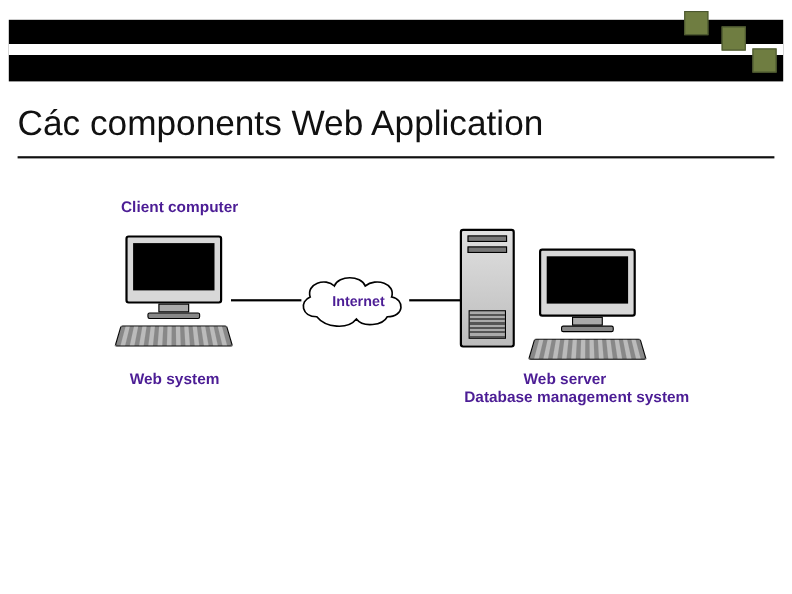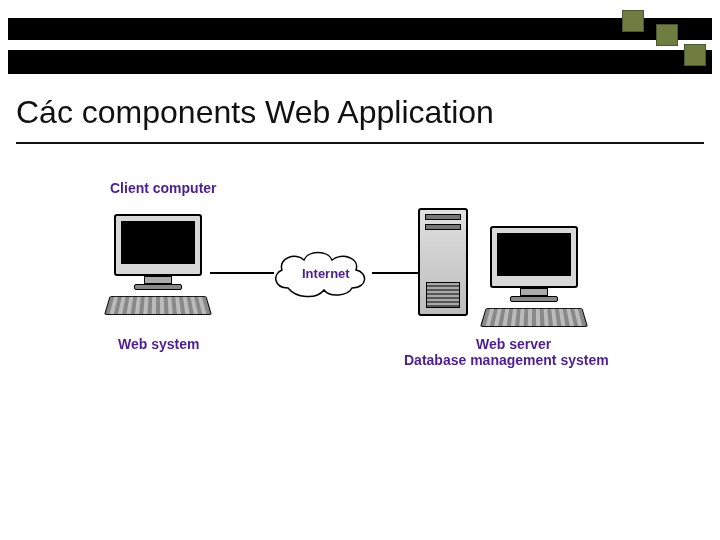--- a/index.html
+++ b/index.html
@@ -69,21 +69,21 @@
     color: #4c1d95;
     text-align: center;
     position: absolute;
     white-space: nowrap;
   }
   .client-top { top: 0; left: 70px; }
   .server-top { top: 0; left: 410px; }
   .internet-lbl { top: 86px; left: 262px; font-size: 13px; }
   .client-bottom { top: 156px; left: 78px; }
   .server-bottom1 { top: 156px; left: 436px; }
-  .server-bottom2 { top: 172px; left: 364px; }
+  .server-bottom2 { top: 172px; left: 382px; }
 
   
   .wire {
     position: absolute;
     height: 2px;
     background: #000;
   }
   .wire1 { top: 92px; left: 170px; width: 64px; }
   .wire2 { top: 92px; left: 332px; width: 48px; }
 

